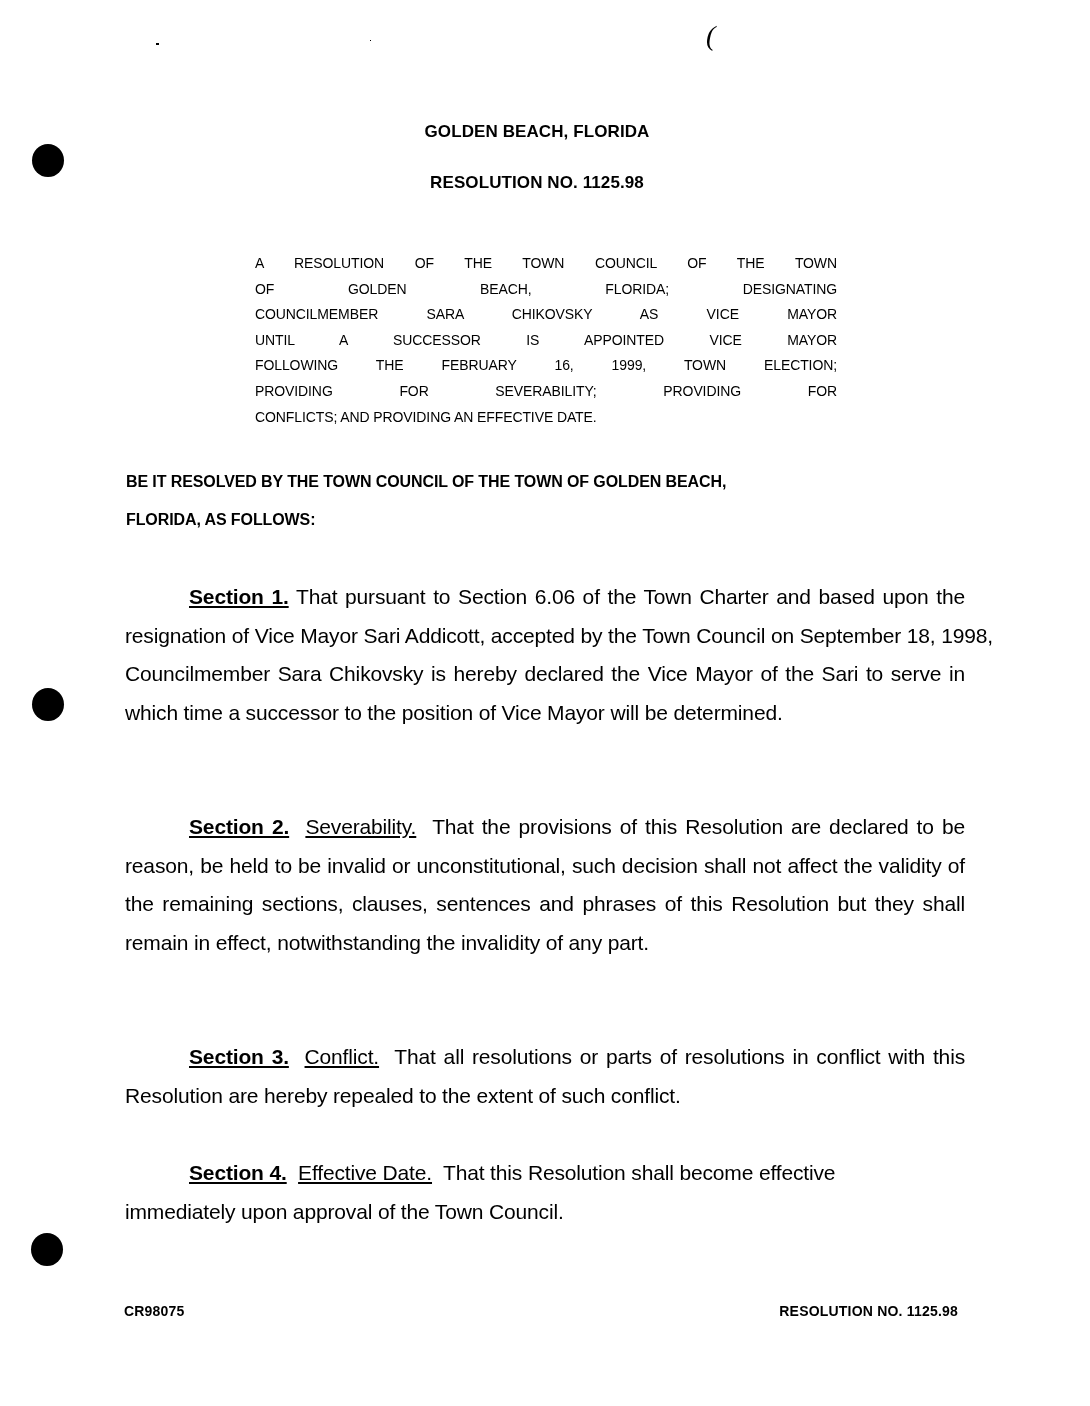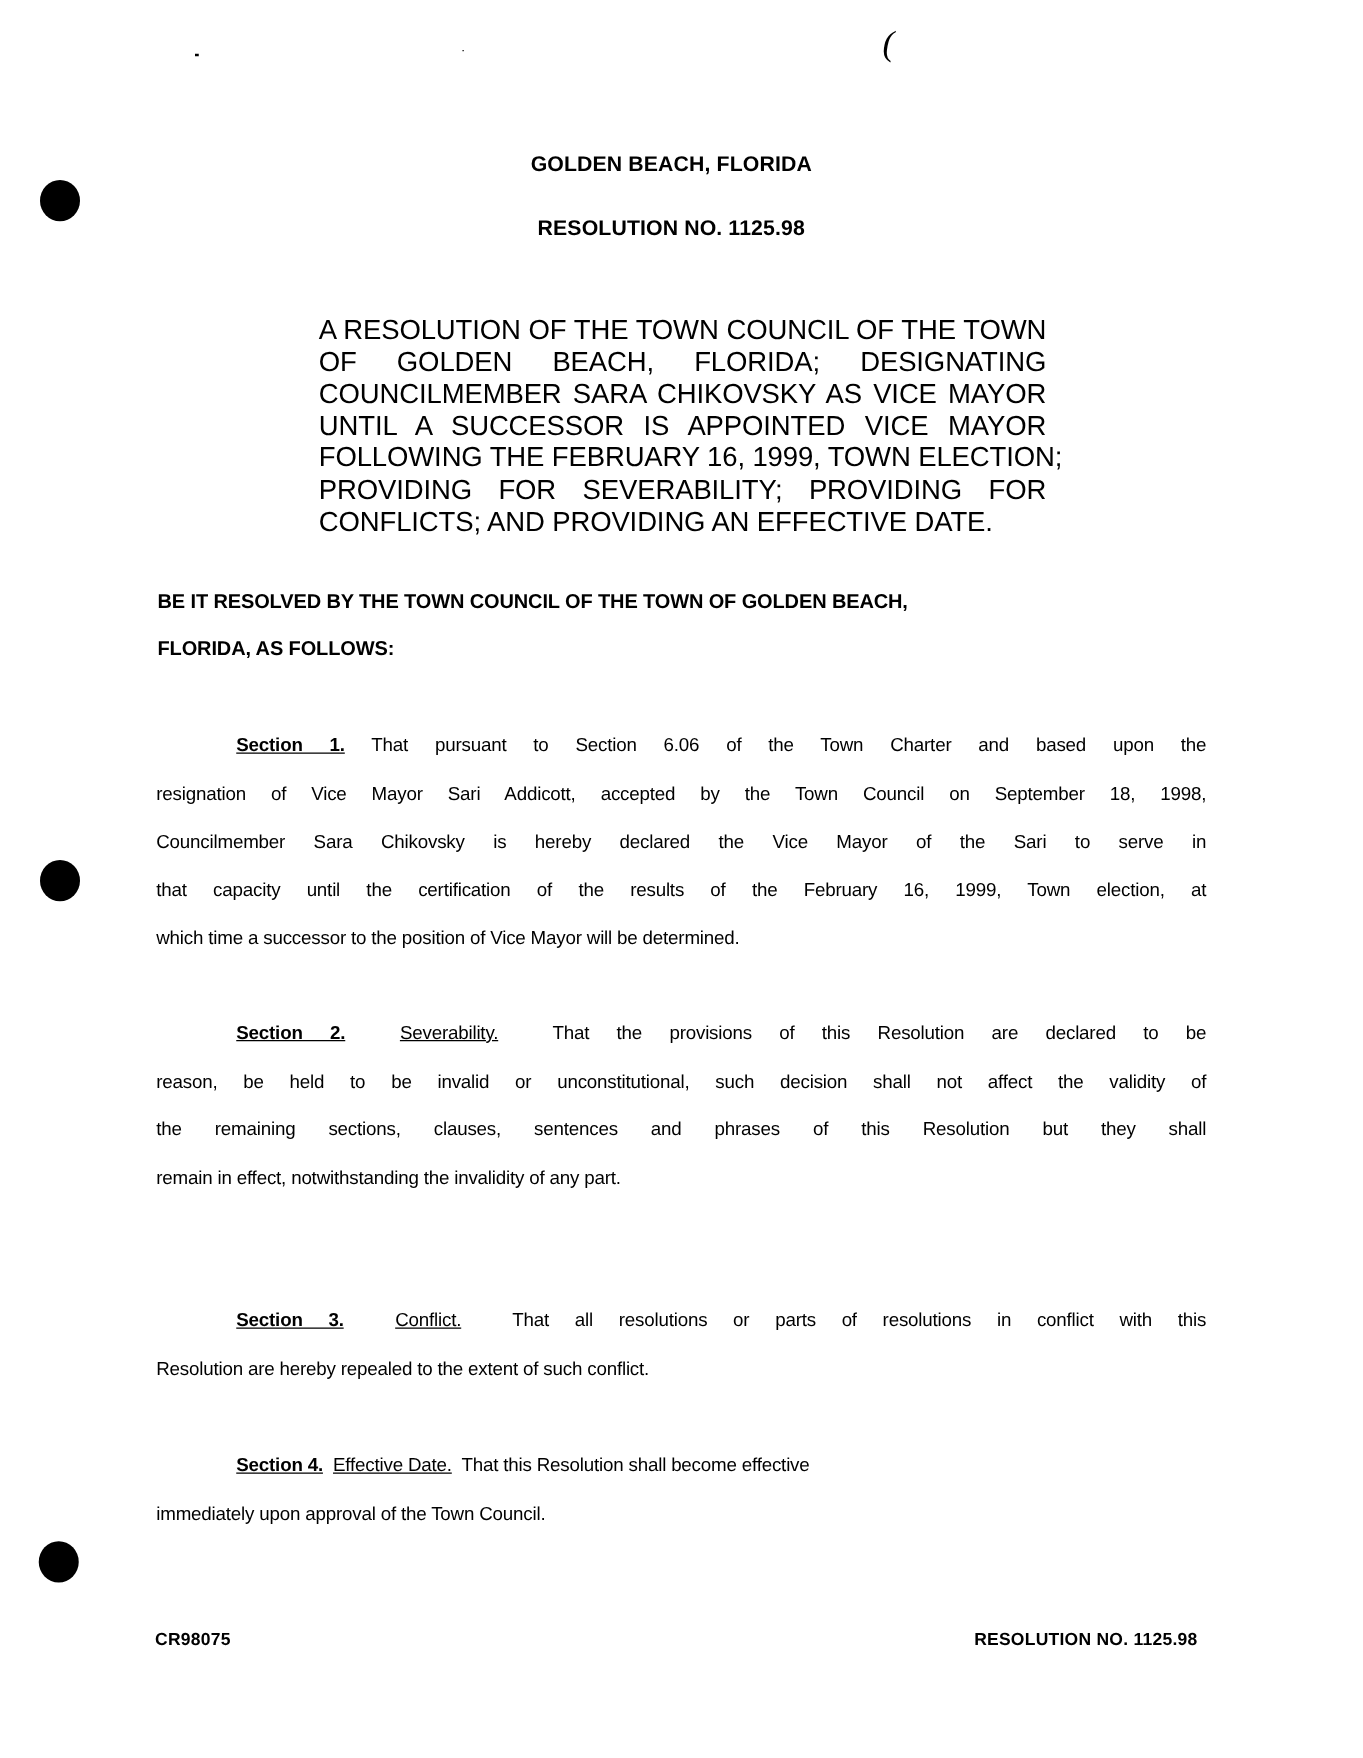--- a/index.html
+++ b/index.html
@@ -55,21 +55,21 @@
       letter-spacing: 0.1px;
     }
     .heading.town { top: 122px; left: -8px; }
     .heading.resno { top: 173px; left: -8px; }
 
     .caption {
       position: absolute;
       left: 255px;
       top: 251px;
       width: 582px;
-      font-size: 22px;
+      font-size: 14px;
       line-height: 25.6px;
       text-align: justify;
       text-align-last: left;
       letter-spacing: -0.1px;
     }
     .caption .line {
       display: block;
       text-align: justify;
       text-align-last: justify;
       white-space: nowrap;
@@ -86,21 +86,21 @@
       font-weight: bold;
       font-size: 16px;
       line-height: 38px;
       letter-spacing: -0.1px;
     }
 
     .section {
       position: absolute;
       left: 125px;
       width: 840px;
-      font-size: 15px;
+      font-size: 21px;
       line-height: 38.6px;
       letter-spacing: -0.15px;
     }
     .section .line {
       display: block;
       white-space: nowrap;
       text-align: justify;
       text-align-last: justify;
     }
     .section .line.last {
@@ -156,21 +156,20 @@
 
   <div class="resolved">
     <div>BE IT RESOLVED BY THE TOWN COUNCIL OF THE TOWN OF GOLDEN BEACH,</div>
     <div>FLORIDA, AS FOLLOWS:</div>
   </div>
 
   <div class="section s1">
     <span class="line indent"><span class="sec-label">Section 1.</span> <span>That pursuant to Section 6.06 of the Town Charter and based upon the</span></span>
     <span class="line">resignation of Vice Mayor Sari Addicott, accepted by the Town Council on September 18, 1998,</span>
     <span class="line">Councilmember Sara Chikovsky is hereby declared the Vice Mayor of the Sari to serve in</span>
-    <span class="line">that capacity until the certification of the results of the February 16, 1999, Town election, at</span>
     <span class="line last">which time a successor to the position of Vice Mayor will be determined.</span>
   </div>
 
   <div class="section s2">
     <span class="line indent"><span class="sec-label">Section 2.</span>&nbsp; <span class="sec-title">Severability.</span>&nbsp; <span>That the provisions of this Resolution are declared to be</span></span>
     <span class="line">reason, be held to be invalid or unconstitutional, such decision shall not affect the validity of</span>
     <span class="line">the remaining sections, clauses, sentences and phrases of this Resolution but they shall</span>
     <span class="line last">remain in effect, notwithstanding the invalidity of any part.</span>
   </div>
 

